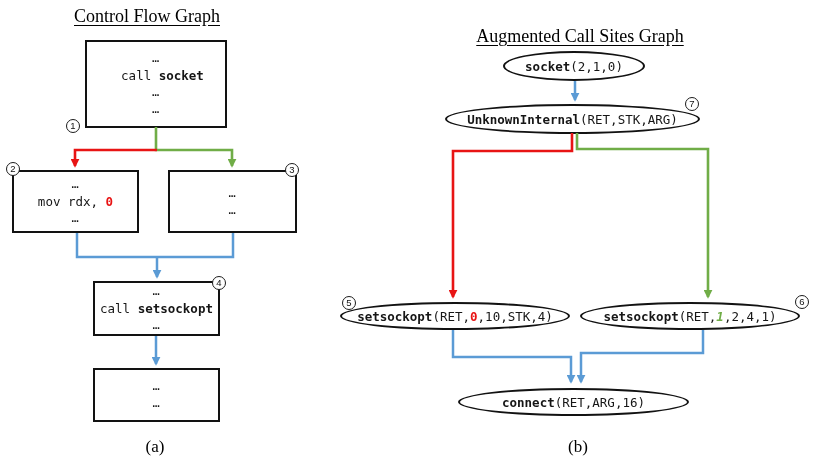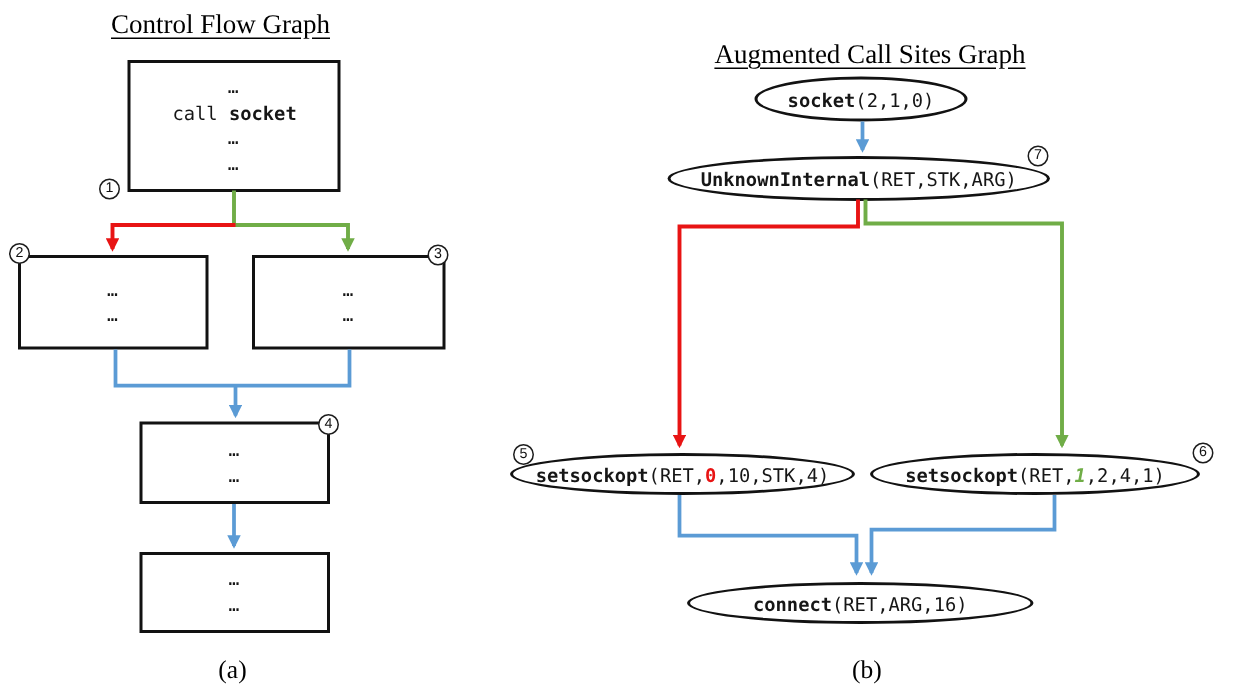--- a/index.html
+++ b/index.html
@@ -7,21 +7,21 @@
     position:relative;width:830px;height:464px;background:#ffffff;overflow:hidden;
     font-family:"DejaVu Sans Mono",monospace;color:#161616;
   }
   .wires{position:absolute;left:0;top:0;width:830px;height:464px;z-index:2;pointer-events:none;}
   .node{position:absolute;z-index:1;background:#ffffff;box-sizing:border-box;}
   .rect{
     border:2.5px solid #121212;display:flex;flex-direction:column;justify-content:center;
     font-size:12.5px;line-height:17px;
   }
   .rect .ln{text-align:center;white-space:pre;}
-  .rect .ln.left{text-align:left;padding-left:28px;}
+  .rect .ln.left{text-align:center;padding-left:13px;}
   .dots{font-size:12px;letter-spacing:1px;}
   .pill{
     border:2.25px solid #121212;border-radius:50%;display:flex;align-items:center;justify-content:center;
     font-size:12.5px;white-space:pre;
   }
   .b{font-weight:700;}
   .val-red{font-weight:700;}
   .val-green{font-weight:700;font-style:italic;}
   .badge{
     position:absolute;z-index:3;width:14px;height:14px;border:1.3px solid #1c1c1c;border-radius:50%;
@@ -99,30 +99,32 @@
 
   <div class="node rect b1">
     <div class="ln dots">…</div>
     <div class="ln left"><span>call </span><span class="b">socket</span></div>
     <div class="ln dots">…</div>
     <div class="ln dots">…</div>
   </div>
 
   <div class="node rect b2">
     <div class="ln dots">…</div>
+    <div class="ln"><span>mov rdx, </span><span class="val-red" style="color:#e81414"><span>0</span></span></div>
     <div class="ln dots">…</div>
   </div>
 
   <div class="node rect b3">
     <div class="ln dots">…</div>
     <div class="ln dots">…</div>
   </div>
 
   <div class="node rect b4">
     <div class="ln dots">…</div>
+    <div class="ln"><span>call </span><span class="b">setsockopt</span></div>
     <div class="ln dots">…</div>
   </div>
 
   <div class="node rect b5">
     <div class="ln dots">…</div>
     <div class="ln dots">…</div>
   </div>
 
   <div class="caption cap-a">(a)</div>
 

